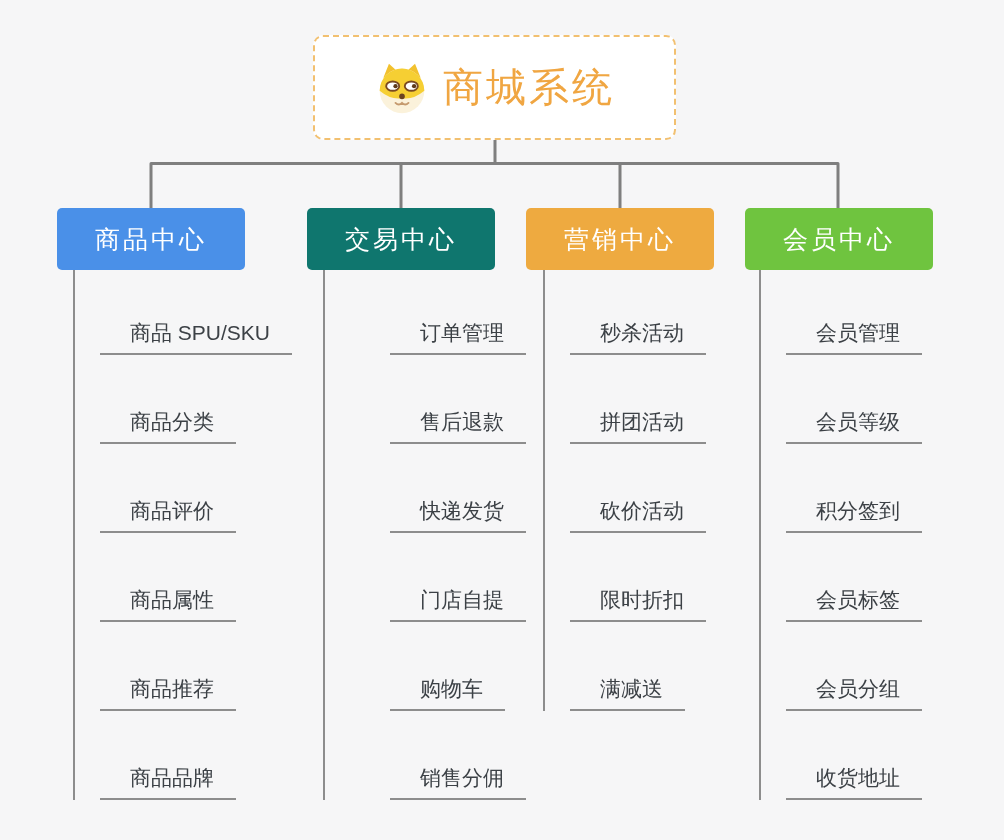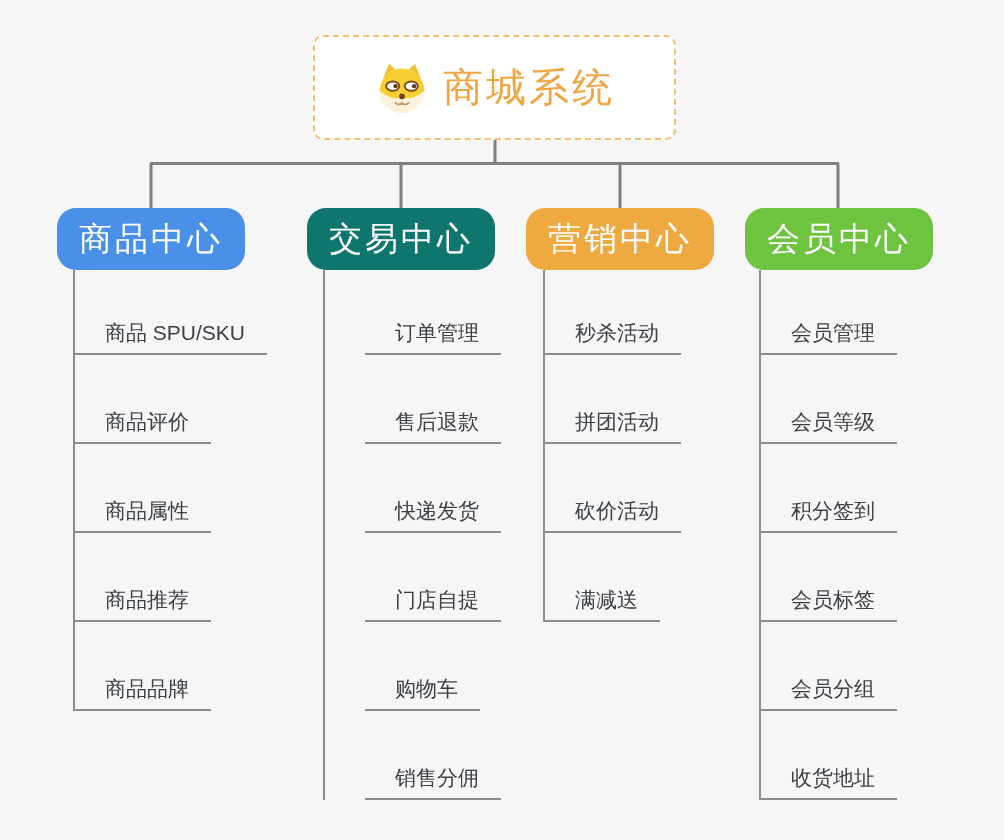--- a/index.html
+++ b/index.html
@@ -9,41 +9,42 @@
   .connectors{position:absolute;left:0;top:0;width:1004px;height:840px;pointer-events:none;}
 
   .root-node{
     position:absolute;left:313px;top:35px;width:363px;height:105px;
     background:#ffffff;border:2px dashed #f2c070;border-radius:10px;
     box-sizing:border-box;display:flex;align-items:center;justify-content:center;gap:13px;
   }
   .root-title{font-size:40px;letter-spacing:3px;color:#f0a642;font-weight:400;}
 
   .branch-node{
-    position:absolute;top:208px;width:188px;height:62px;border-radius:19px;
+    position:absolute;top:208px;width:188px;height:62px;border-radius:5px;
     display:flex;align-items:center;justify-content:center;
-    color:#ffffff;font-size:33px;letter-spacing:3px;font-weight:400;
+    color:#ffffff;font-size:25px;letter-spacing:3px;font-weight:400;
   }
   .b0{left:57px;background:#4a90e8;}
   .b1{left:307px;background:#e75c59;}
   .b2{left:526px;background:#eeaa40;}
   .b3{left:745px;background:#6fc43f;}
 
   .col{
     position:absolute;top:270px;margin:0;padding:0;list-style:none;
     border-left:2px solid #8d8d8d;
   }
   .c0{left:73px;} .c1{left:323px;padding-left:40px;} .c2{left:543px;} .c3{left:759px;}
   .col li{
     width:max-content;
     padding:0 22px 6px 30px;
     margin-top:53px;
     line-height:28px;
     font-size:21px;color:#3c4146;
     border-bottom:2px solid #8d8d8d;
+    margin-left:25px;
   }
   .col li:first-child{margin-top:49px;}
 </style>
 </head>
 <body>
 
 <div class="canvas">
 
   <svg class="connectors" viewBox="0 0 1004 840" xmlns="http://www.w3.org/2000/svg">
     <g stroke="#7f7f7f" stroke-width="3" fill="none" stroke-linecap="round" stroke-linejoin="round">
@@ -80,39 +81,41 @@
   </div>
   <div class="branch-node b3" style="background: rgb(111, 196, 63);">
     <span>会员中心</span>
   </div>
   <div class="branch-node b2" style="background: rgb(238, 170, 64);">
     <span>营销中心</span>
   </div>
 
   <ul class="col c0">
     <li>商品 SPU/SKU</li>
+    <li>商品分类</li>
     <li>商品评价</li>
     <li>商品属性</li>
     <li>商品推荐</li>
     <li>商品品牌</li>
   </ul>
 
   <ul class="col c1">
     <li>订单管理</li>
     <li>售后退款</li>
     <li>快递发货</li>
     <li>门店自提</li>
     <li>购物车</li>
     <li>销售分佣</li>
   </ul>
 
   <ul class="col c2">
     <li>秒杀活动</li>
     <li>拼团活动</li>
     <li>砍价活动</li>
+    <li>限时折扣</li>
     <li>满减送</li>
   </ul>
 
   <ul class="col c3">
     <li>会员管理</li>
     <li>会员等级</li>
     <li>积分签到</li>
     <li>会员标签</li>
     <li>会员分组</li>
     <li>收货地址</li>

